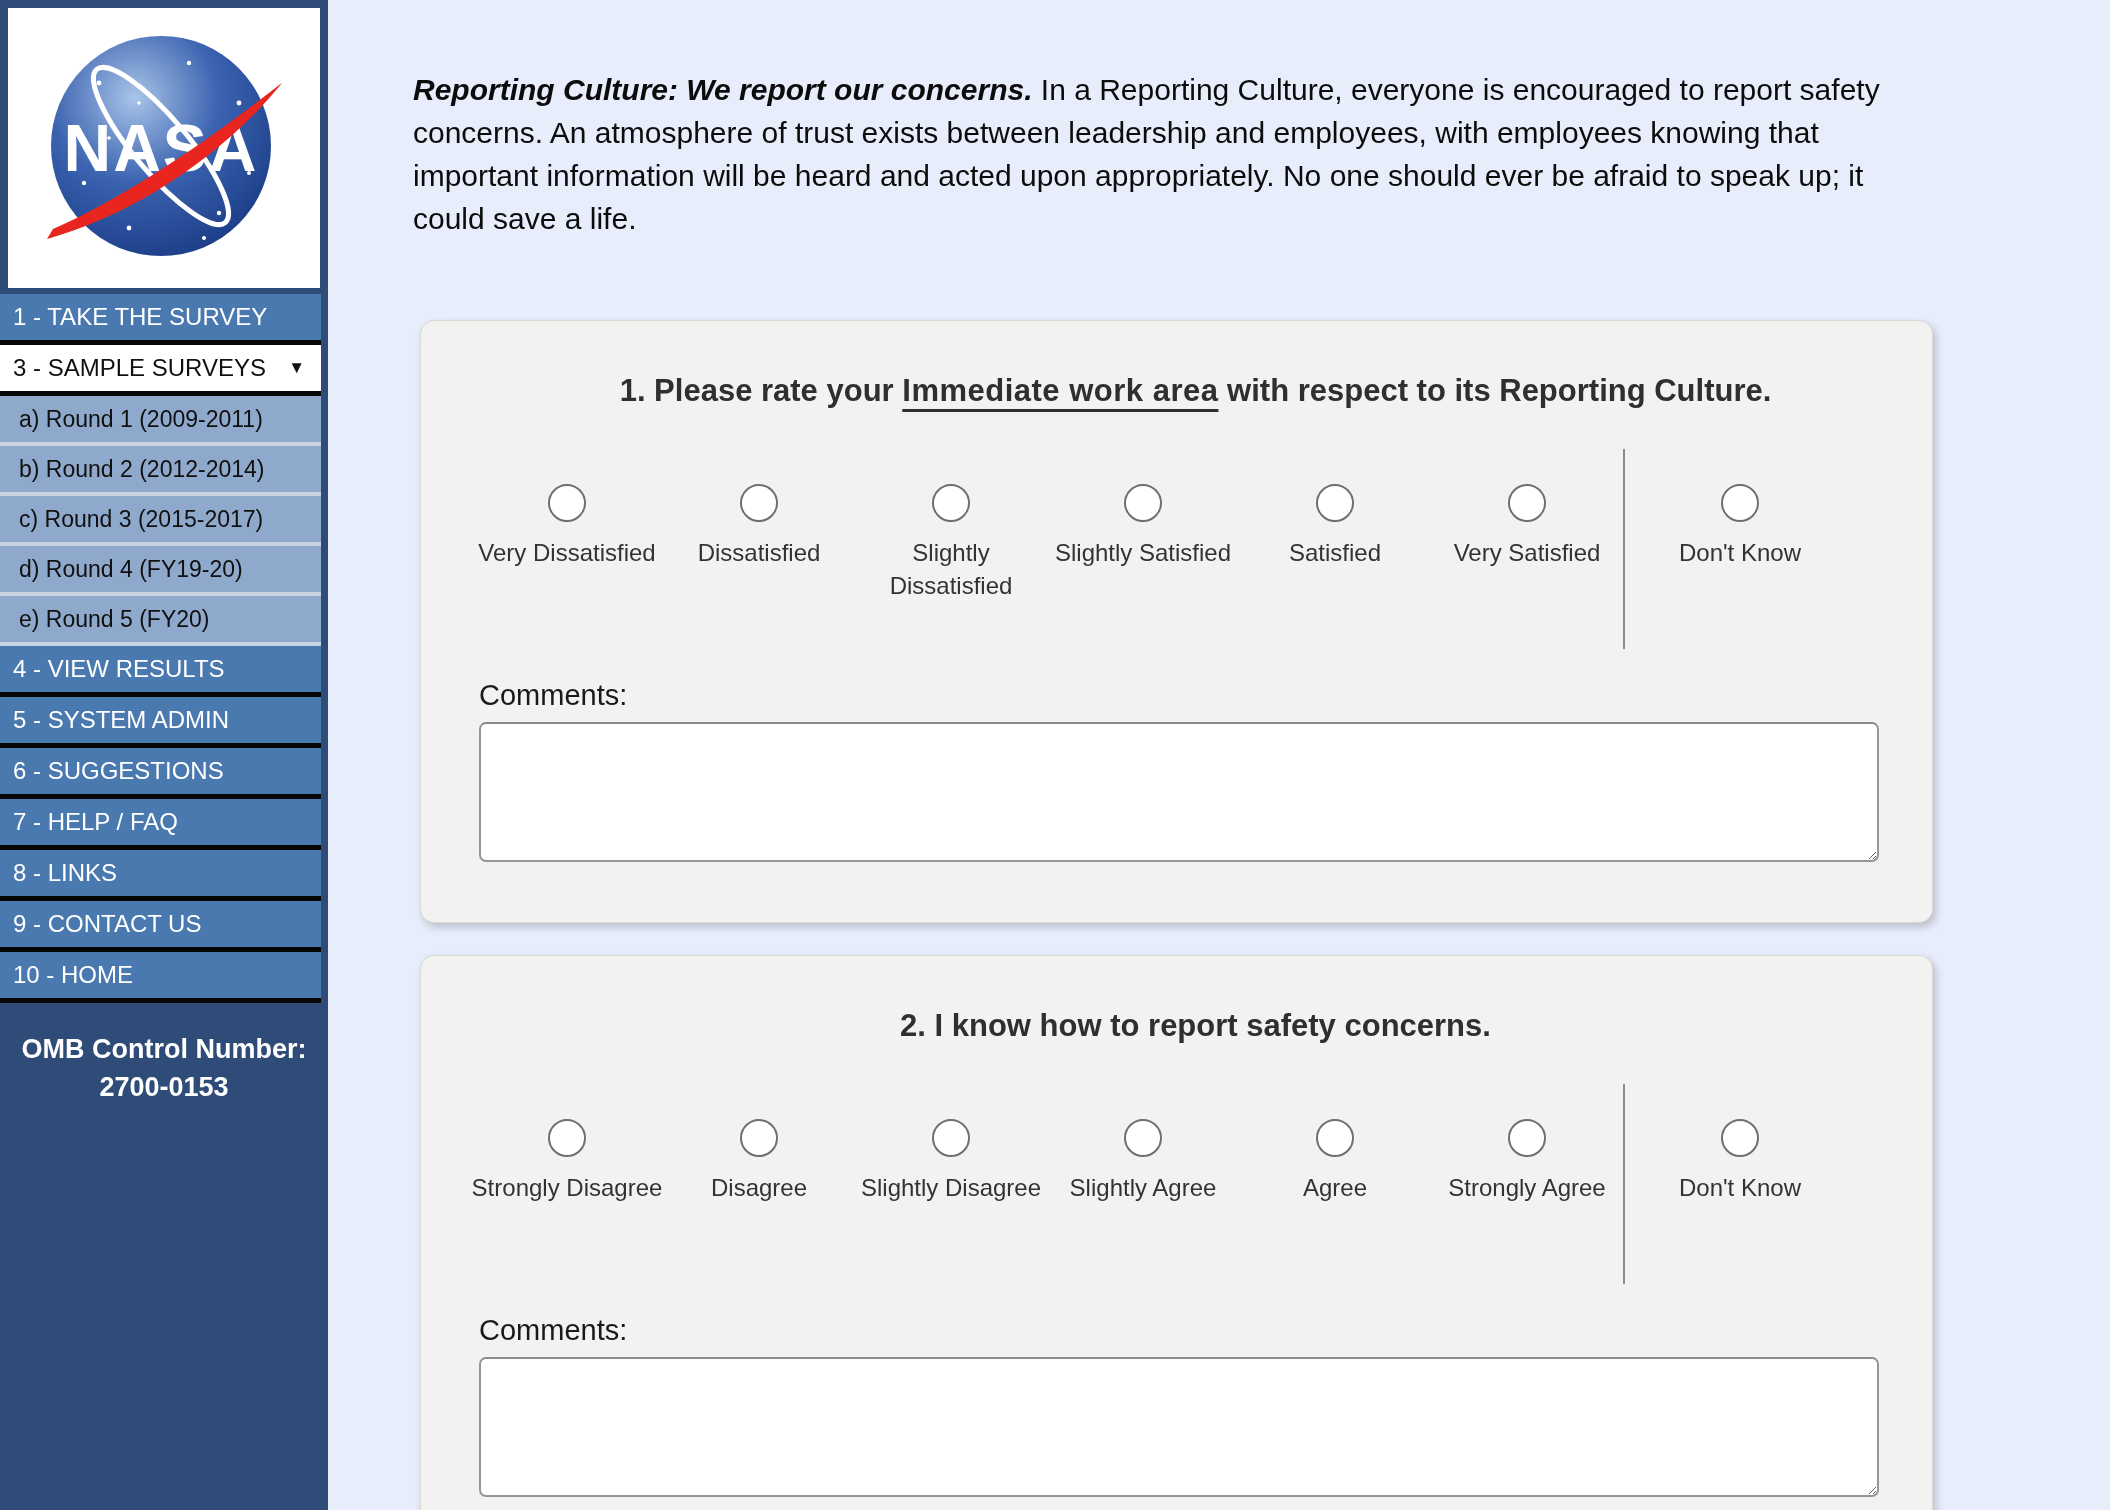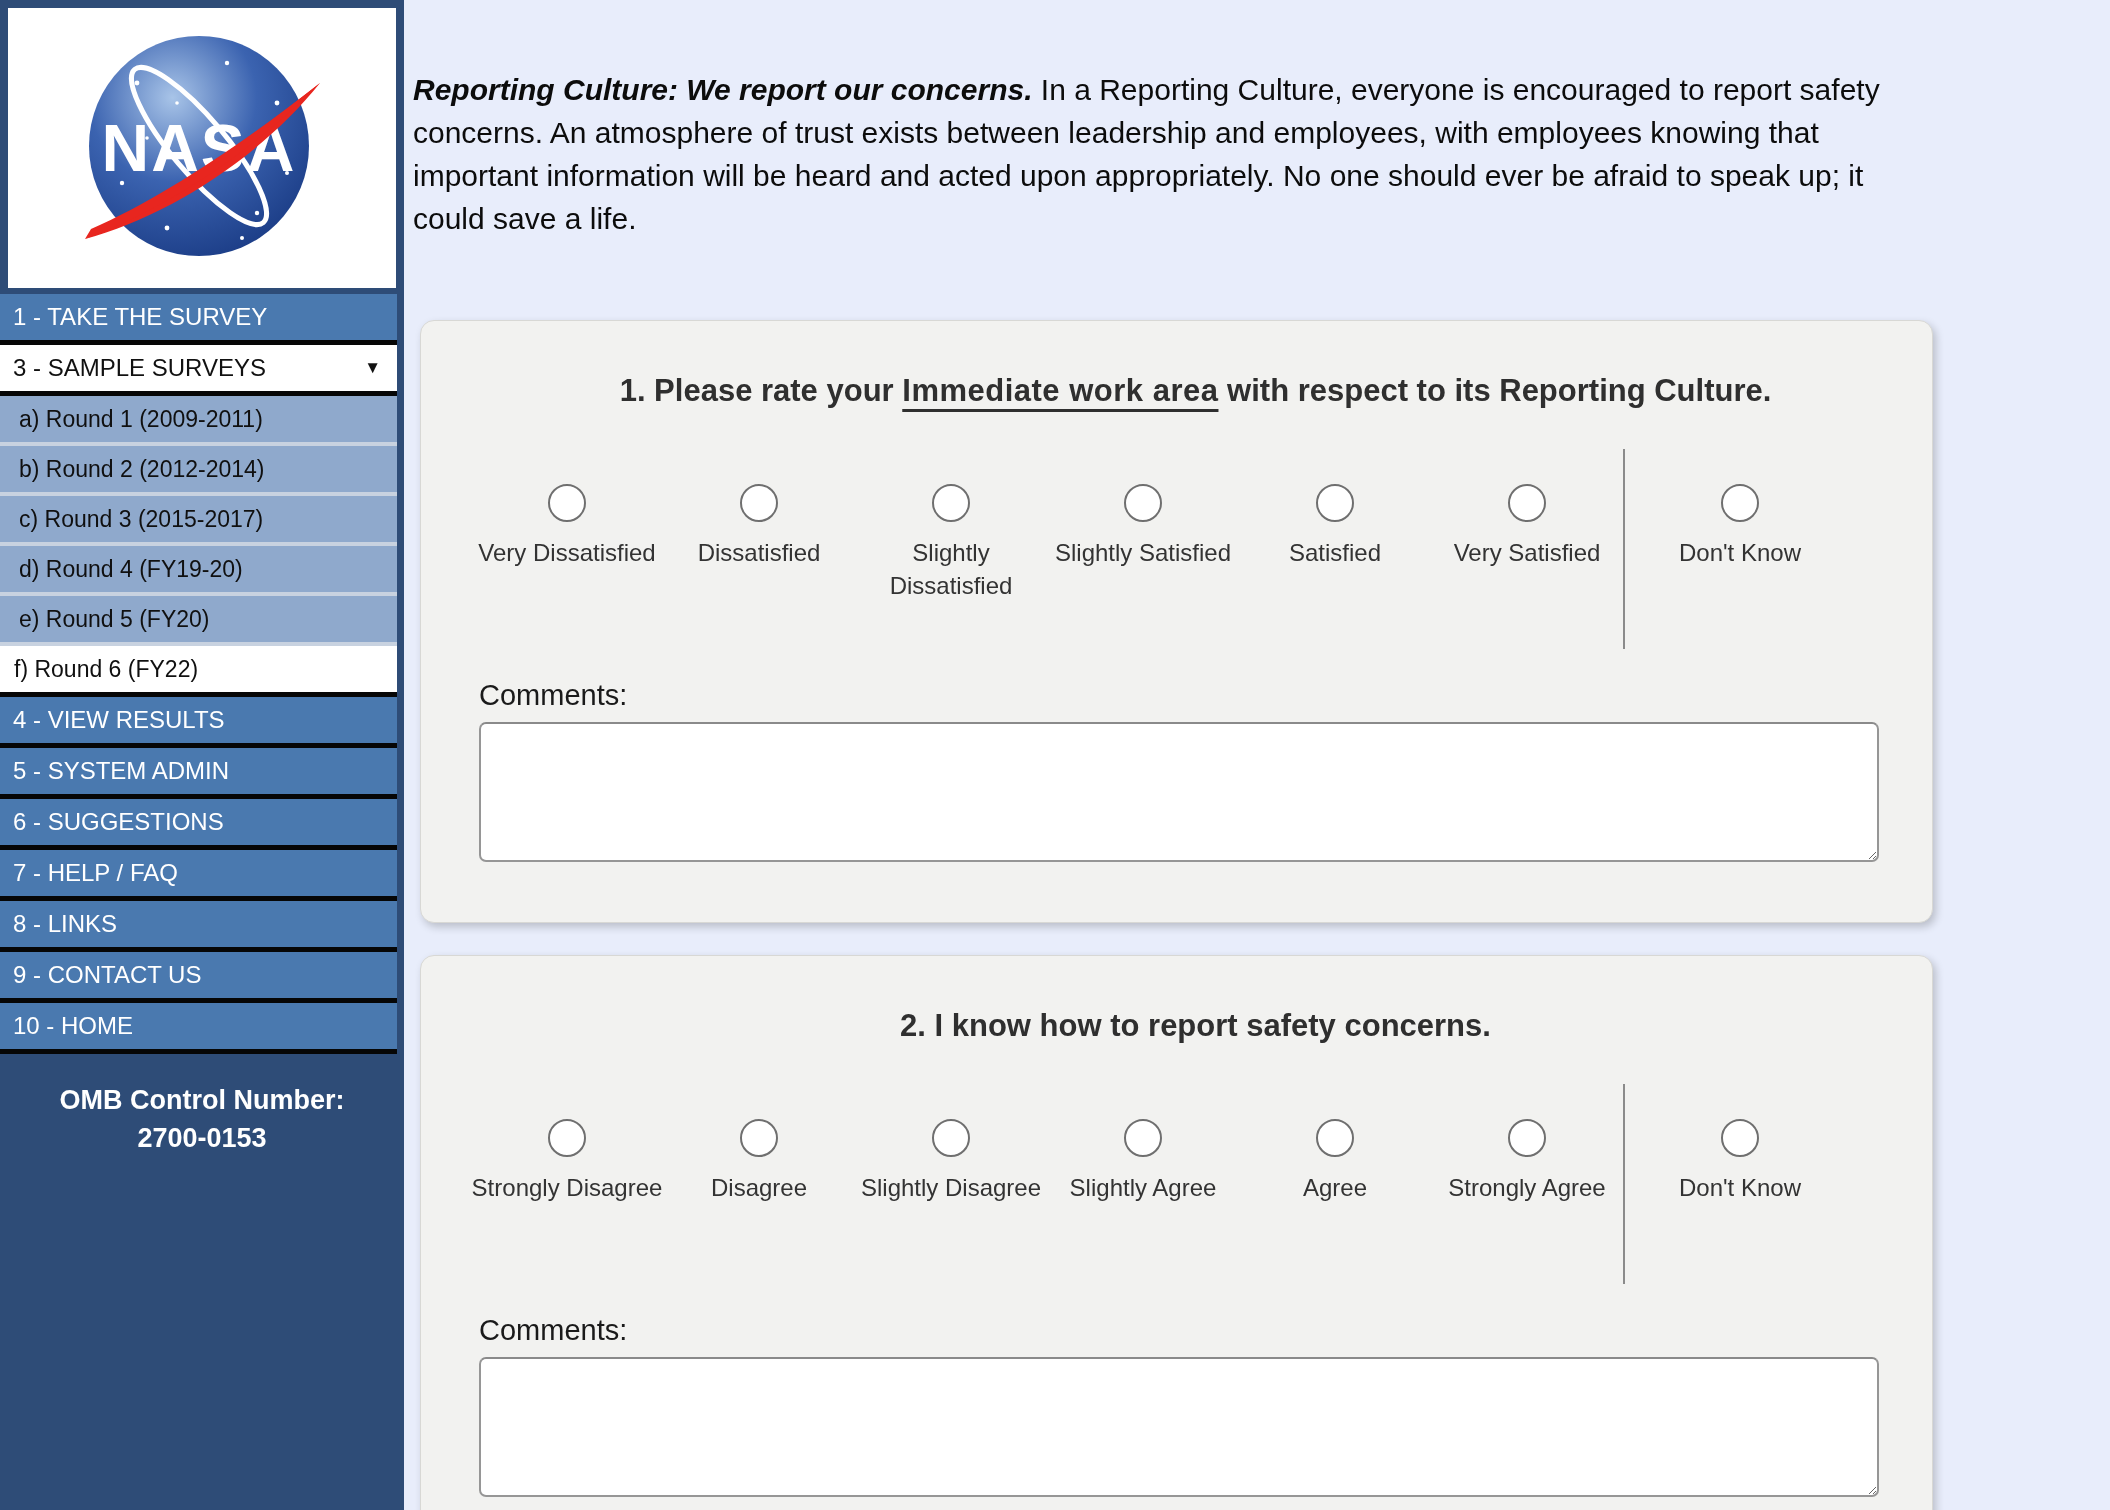--- a/index.html
+++ b/index.html
@@ -4,21 +4,21 @@
 <style>
   html,body{margin:0;padding:0;}
   body{
     width:2110px;height:1510px;overflow:hidden;position:relative;
     background:#e8edfb;
     font-family:"Liberation Sans",sans-serif;
     -webkit-font-smoothing:antialiased;
   }
   
   .sidebar{
-    position:absolute;left:0;top:0;width:404px;height:1510px;
+    position:absolute;left:0;top:0;width:328px;height:1510px;
     background:#2e4c77;
   }
   .logo-box{
     margin:8px 8px 6px 8px;height:280px;background:#ffffff;
     display:flex;align-items:center;justify-content:center;overflow:hidden;
   }
   .logo-box svg{display:block;}
   .nav-item{
     height:46px;line-height:46px;
     background:#4a79af;color:#ffffff;
@@ -132,21 +132,20 @@
     </svg>
   </div>
 
   <div class="nav-item"><span>1 - TAKE THE SURVEY</span></div>
   <div class="nav-item open"><span>3 - SAMPLE SURVEYS</span><span class="arrow-down">▼</span></div>
   <div class="sub-item"><span>a) Round 1 (2009-2011)</span></div>
   <div class="sub-item"><span>b) Round 2 (2012-2014)</span></div>
   <div class="sub-item"><span>c) Round 3 (2015-2017)</span></div>
   <div class="sub-item"><span>d) Round 4 (FY19-20)</span></div>
   <div class="sub-item"><span>e) Round 5 (FY20)</span></div>
-  <div class="sub-item selected"><span>f) Round 6 (FY22)</span></div>
   <div class="nav-item"><span>4 - VIEW RESULTS</span></div>
   <div class="nav-item"><span>5 - SYSTEM ADMIN</span></div>
   <div class="nav-item"><span>6 - SUGGESTIONS</span></div>
   <div class="nav-item"><span>7 - HELP / FAQ</span></div>
   <div class="nav-item"><span>8 - LINKS</span></div>
   <div class="nav-item"><span>9 - CONTACT US</span></div>
   <div class="nav-item"><span>10 - HOME</span></div>
 
   <div class="omb">
     <div>OMB Control Number:</div>

